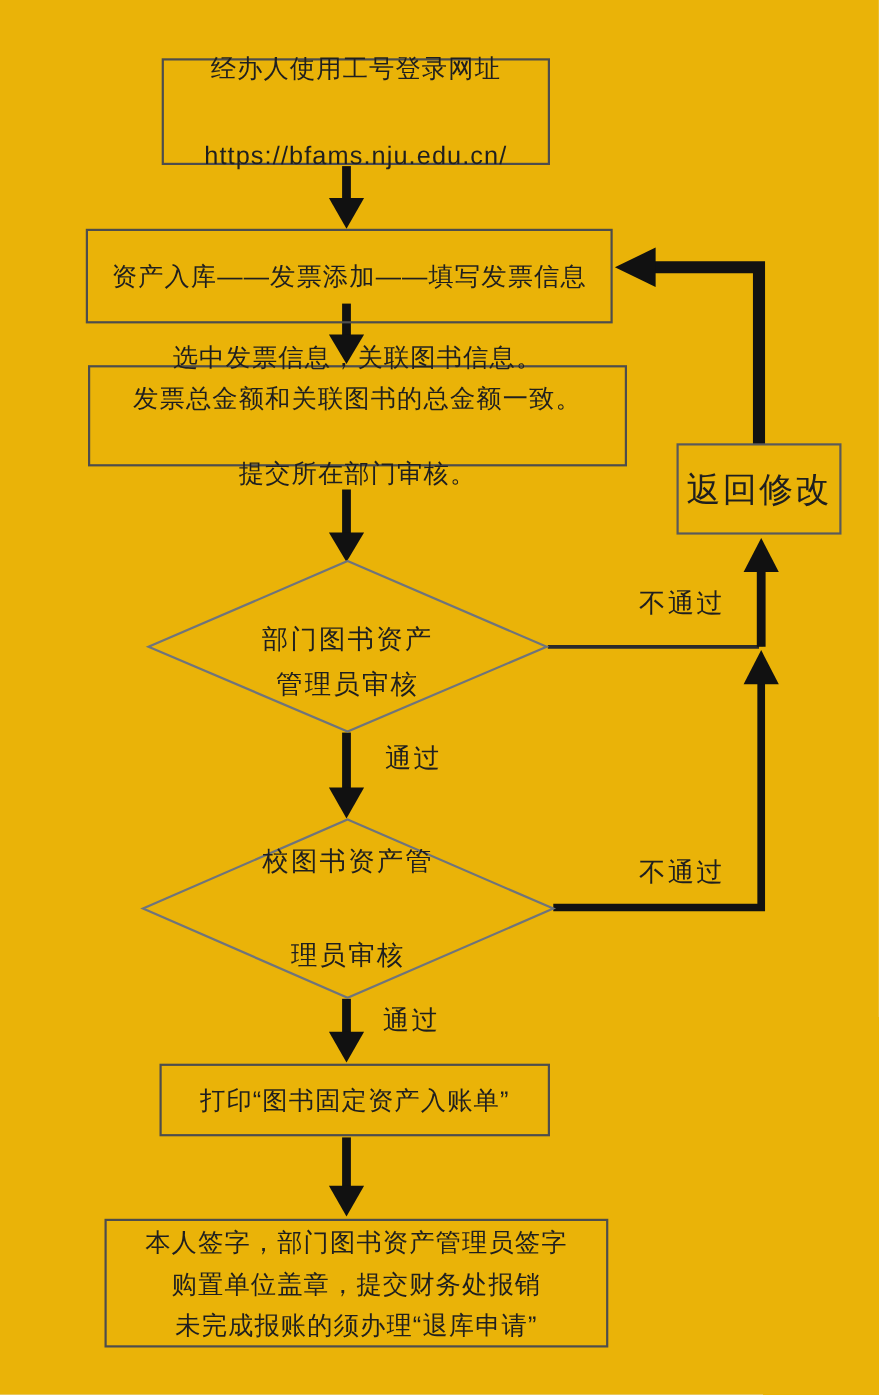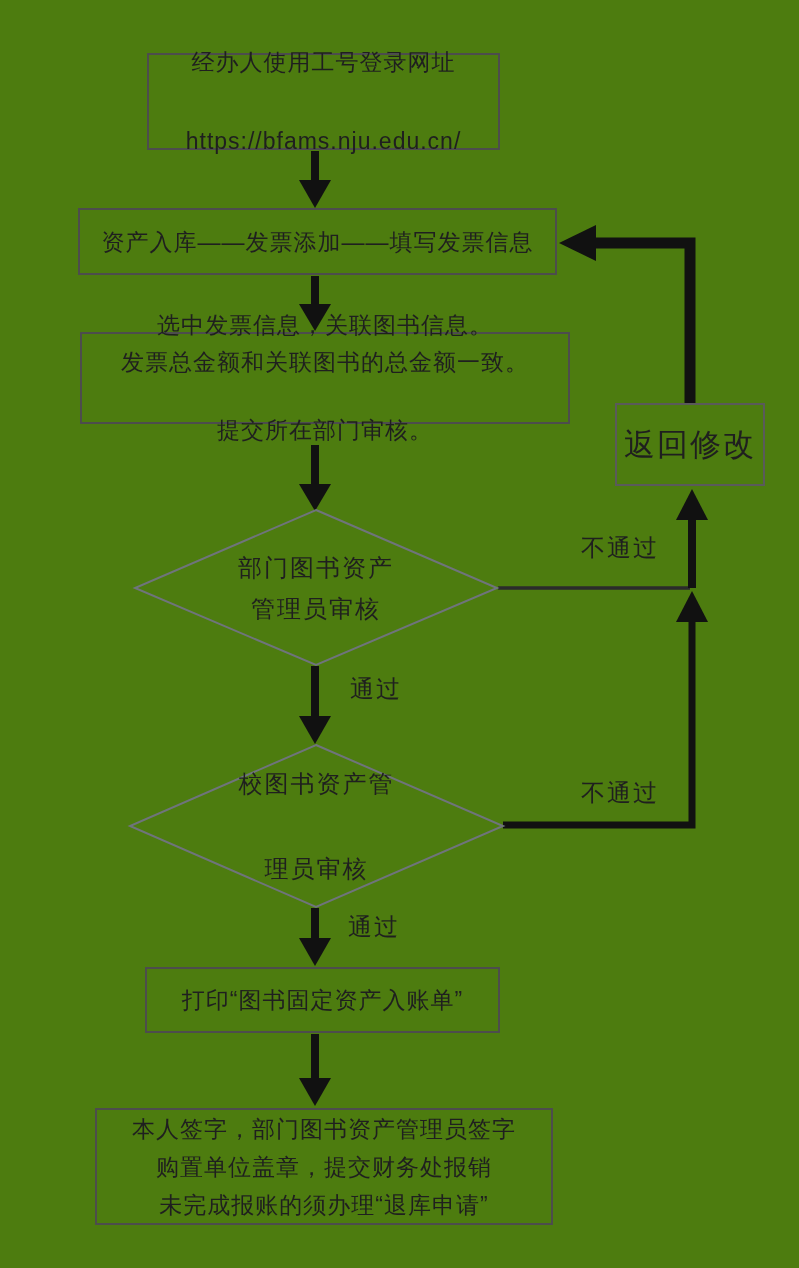--- a/index.html
+++ b/index.html
@@ -1,20 +1,20 @@
 <!DOCTYPE html>
 <html><head>
 <meta charset="utf-8">
 <style>
   html,body { margin:0; padding:0; background:#e8e8e8; }
   .canvas {
     position:relative;
     width:799px; height:1268px;
     margin:0 auto;
-    background:#4d7c0f;
+    background:#eab308;
     font-family:"Liberation Sans","DejaVu Sans",sans-serif;
     color:#1f1f1f;
     overflow:hidden;
   }
   .edges { position:absolute; left:0; top:0; width:799px; height:1268px; }
   .node {
     position:absolute;
     border:2px solid #4d4d4d;
     background:transparent;
     display:flex; flex-direction:column;
@@ -78,31 +78,31 @@
 
     <polygon points="316,510 497,588 316,665 135,588" fill="none" stroke="#6f747c" stroke-width="2"></polygon>
     <polygon points="316,745 503,826 316,907 130,826" fill="none" stroke="#6f747c" stroke-width="2"></polygon>
   </svg>
 
   <div class="node" style="left:147px; top:53px; width:353px; height:97px;">
     <div class="nline">经办人使用工号登录网址</div>
     <div class="nline url">https://bfams.nju.edu.cn/</div>
   </div>
 
-  <div class="node" style="left:78px; top:208px; width:479px; height:67px;">
+  <div class="node" style="left:78px; top:208px; width:479px; height:86px;">
     <div class="nline">资产入库——发票添加——填写发票信息</div>
   </div>
 
   <div class="node" style="left:80px; top:332px; width:490px; height:92px;">
     <div class="nline" style="line-height:37px;">选中发票信息，关联图书信息。</div>
     <div class="nline" style="line-height:37px;">发票总金额和关联图书的总金额一致。</div>
     <div class="nline" style="line-height:37px;margin-top:31px;">提交所在部门审核。</div>
   </div>
 
-  <div class="diamond-text" style="left:135px; top:510px; width:362px; height:155px;">
+  <div class="diamond-text" style="left:135px; top:524px; width:362px; height:155px;">
     <div class="nline">部门图书资产</div>
     <div class="nline">管理员审核</div>
   </div>
 
   <div class="diamond-text" style="left:130px; top:745px; width:373px; height:162px;gap:44px;">
     <div class="nline">校图书资产管</div>
     <div class="nline">理员审核</div>
   </div>
 
   <div class="node" style="left:145px; top:967px; width:355px; height:66px;">

